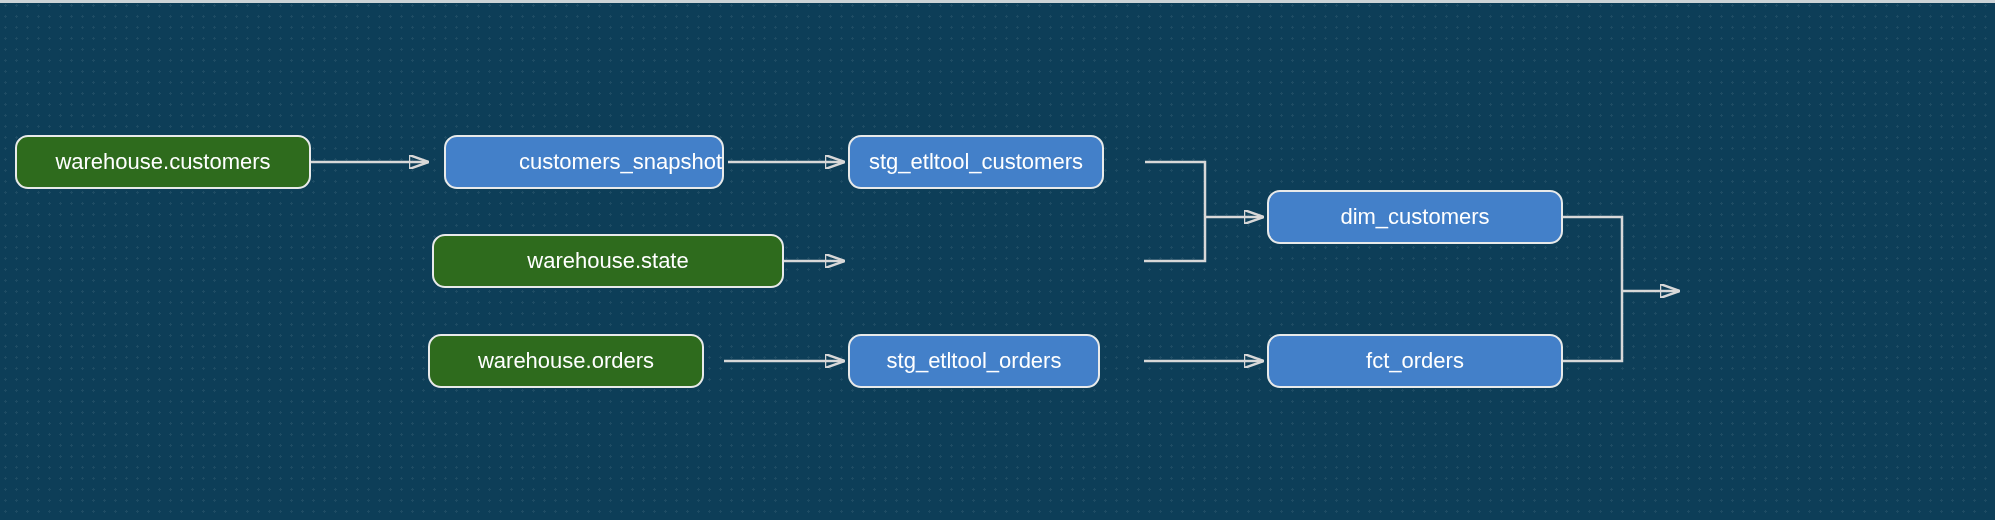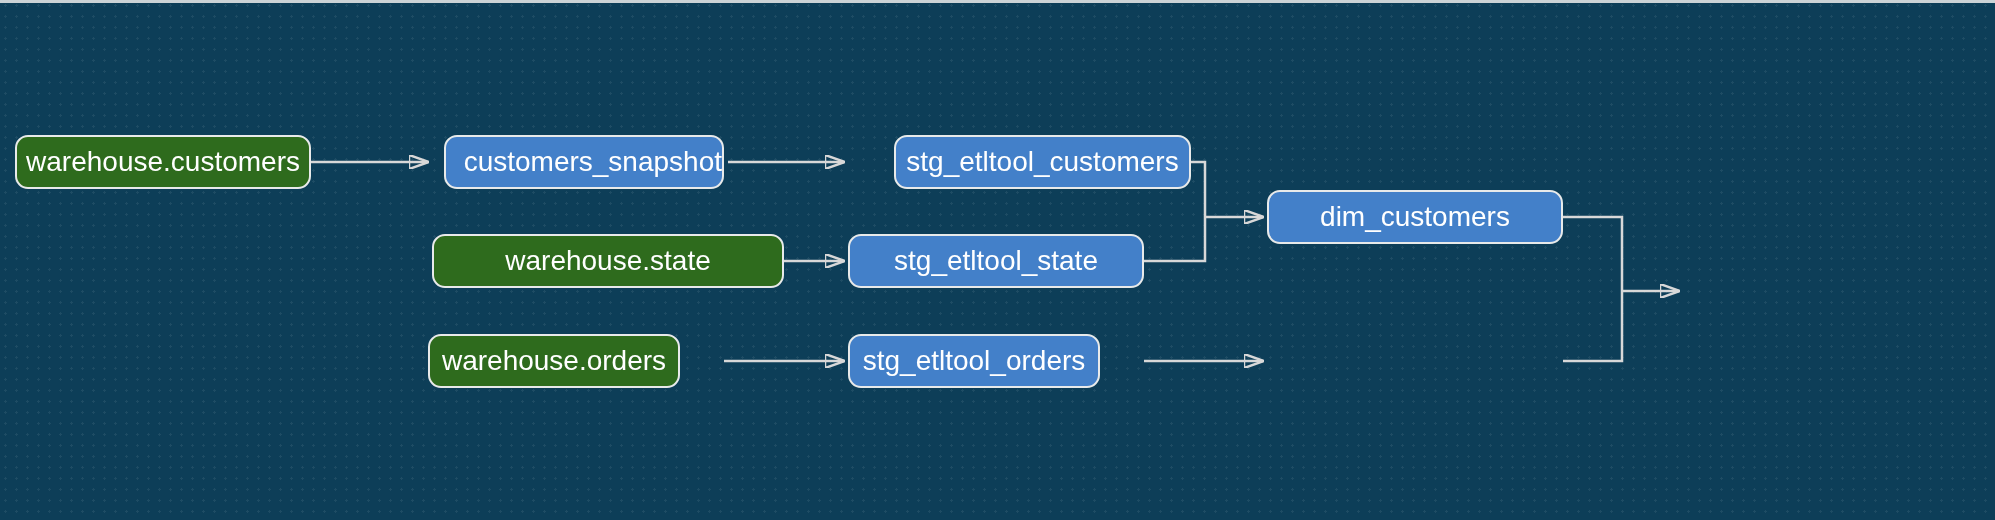--- a/index.html
+++ b/index.html
@@ -43,40 +43,40 @@
     stroke: var(--edge-color);
     stroke-width: 2.5;
     fill: none;
   }
   .node {
     position: absolute;
     height: 54px;
     border: 2px solid var(--node-border);
     border-radius: 13px;
     color: var(--node-text);
-    font-size: 28px;
+    font-size: 22px;
     display: flex;
     align-items: center;
     justify-content: center;
     white-space: nowrap;
     z-index: 2;
     cursor: pointer;
   }
   .node.source   { background: var(--source-green); }
   .node.model    { background: var(--model-blue); }
   .node.exposure { background: var(--exposure-maroon); }
 
   
   #n-warehouse-customers  { left: 15px;   top: 135px; width: 296px; }
   #n-customers-snapshot   { left: 444px;  top: 135px; width: 280px; justify-content: flex-end; }
-  #n-stg-etltool-customers{ left: 848px;  top: 135px; width: 297px; margin-left: 46px; }
+  #n-stg-etltool-customers{ left: 848px;  top: 135px; width: 256px; }
   #n-warehouse-state      { left: 432px;  top: 234px; width: 352px; }
   #n-stg-etltool-state    { left: 848px;  top: 234px; width: 296px; }
   #n-dim-customers        { left: 1267px; top: 190px; width: 296px; }
-  #n-warehouse-orders     { left: 428px;  top: 334px; width: 252px; }
+  #n-warehouse-orders     { left: 428px;  top: 334px; width: 276px; }
   #n-stg-etltool-orders   { left: 848px;  top: 334px; width: 252px; }
   #n-fct-orders           { left: 1267px; top: 334px; width: 296px; }
   #n-customer-orders      { left: 1683px; top: 264px; width: 297px; }
 </style>
 </head>
 <body>
 
 <div class="canvas">
   <div class="top-strip"></div>
 
@@ -104,25 +104,25 @@
   </div>
   <div id="n-customers-snapshot" class="node model">
     <span>customers_snapshot</span>
   </div>
   <div id="n-stg-etltool-customers" class="node model">
     <span>stg_etltool_customers</span>
   </div>
   <div id="n-warehouse-state" class="node source">
     <span>warehouse.state</span>
   </div>
-  <div id="n-stg-etltool-state" class="node model">
-    <span>stg_etltool_state</span>
-  </div>
   <div id="n-dim-customers" class="node model">
     <span>dim_customers</span>
   </div>
   <div id="n-warehouse-orders" class="node source">
     <span>warehouse.orders</span>
   </div>
   <div id="n-stg-etltool-orders" class="node model">
     <span>stg_etltool_orders</span>
   </div>
+  <div id="n-fct-orders" class="node model">
+    <span>fct_orders</span>
+  </div>
 </div>
 
 </body></html>

